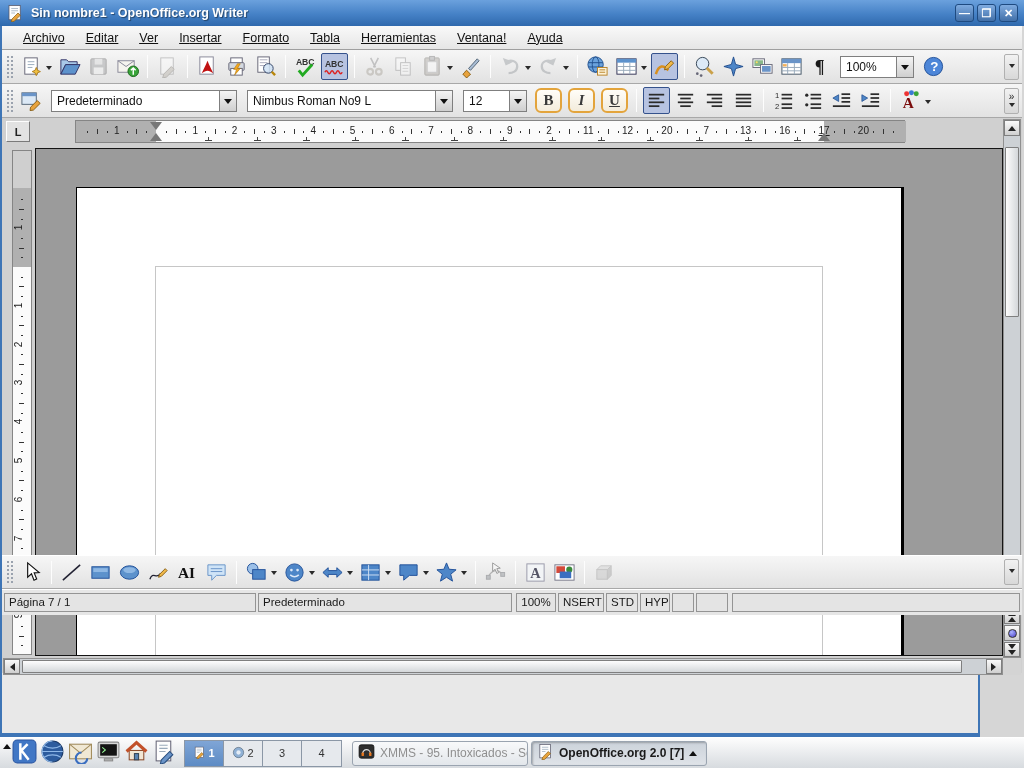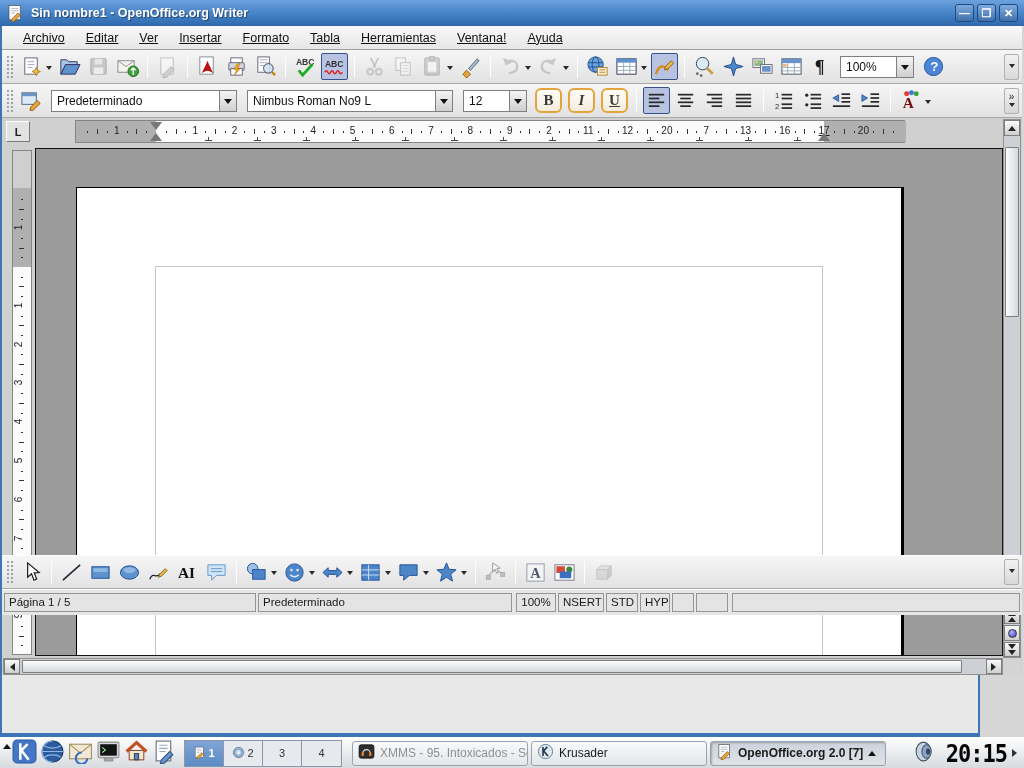--- a/index.html
+++ b/index.html
@@ -914,21 +914,21 @@
             <path d="M15 19l4-4V5l-4 4z" fill="#999" stroke="#888"></path>
           </svg>
         </span>
       </div>
       <div class="tb-overflow">
         <span class="ddarr"></span>
       </div>
     </div>
 
   <div id="statusbar">
-      <div class="st-cell" style="left: 2px; width: 252px;">Página 1 / 5</div>
+      <div class="st-cell" style="left: 2px; width: 252px;">Página 7 / 1</div>
       <div class="st-cell" style="left: 256px; width: 254px;">Predeterminado</div>
       <div class="st-cell st-center" style="left: 514px; width: 40px;">100%</div>
       <div class="st-cell st-center" style="left: 556px; width: 46px;">NSERT</div>
       <div class="st-cell st-center" style="left: 604px; width: 32px;">STD</div>
       <div class="st-cell st-center" style="left: 638px; width: 30px;">HYP</div>
       <div class="st-cell st-center" style="left: 670px; width: 22px;"></div>
       <div class="st-cell st-center" style="left: 694px; width: 32px;"></div>
       <div class="st-cell" style="left: 730px; width: 288px;"></div>
     </div>
 </div>
@@ -1004,39 +1004,23 @@
   <div id="tasks">
       <div class="task-btn dimmed">
         <span class="ticon"><svg viewBox="0 0 24 24">
             <rect x="1.5" y="2.5" width="21" height="19" rx="3" fill="#2e2e2e" stroke="#0a0a0a"></rect>
             <path d="M6.5 15a5.5 5.5 0 0111 0" fill="none" stroke="#ddd" stroke-width="1.8"></path>
             <rect x="5" y="13.5" width="3.4" height="5" rx="1" fill="#e87820"></rect>
             <rect x="15.6" y="13.5" width="3.4" height="5" rx="1" fill="#e87820"></rect>
           </svg></span>
         <span class="task-label">XMMS - 95. Intoxicados - Se</span>
       </div>
-      <div class="task-btn">
-        <span class="ticon"><svg viewBox="0 0 24 24">
-            <circle cx="12" cy="12" r="10" fill="#dce8f4" stroke="#456"></circle>
-            <path d="M8.5 5.5v13M8.5 12l6-6.5M10 12l5.5 6.5" stroke="#234" stroke-width="2.2" fill="none"></path>
-          </svg></span>
-        <span class="task-label">Krusader</span>
-      </div>
       <div class="task-btn active">
         <span class="ticon"><svg viewBox="0 0 24 24">
             <rect x="4" y="2" width="15" height="19" fill="#fdfdfd" stroke="#556"></rect>
             <path d="M7 6h9M7 9h9M7 12h5" stroke="#9ab" fill="none"></path>
             <path d="M8 20l8-8 3 3-8 8-4 1z" fill="#e8a33d" stroke="#8a6015"></path>
           </svg></span>
         <span class="task-label">OpenOffice.org 2.0 [7]</span>
         <span class="grp-arr"></span>
       </div>
     </div>
-  <div id="tray">
-    <span id="tray-icons"><span class="ticon"><svg viewBox="0 0 24 24">
-            <ellipse cx="10" cy="12" rx="7" ry="9" fill="#c8d4e4" stroke="#456"></ellipse>
-            <ellipse cx="13" cy="12" rx="4.5" ry="6.5" fill="#8aa4c8" stroke="#456"></ellipse>
-            <ellipse cx="14.5" cy="12" rx="2" ry="3" fill="#37475f"></ellipse>
-          </svg></span></span>
-    <span id="clock">20:15</span>
-    <span id="panel-hide"></span>
-  </div>
 </div>
 
 </body></html>

